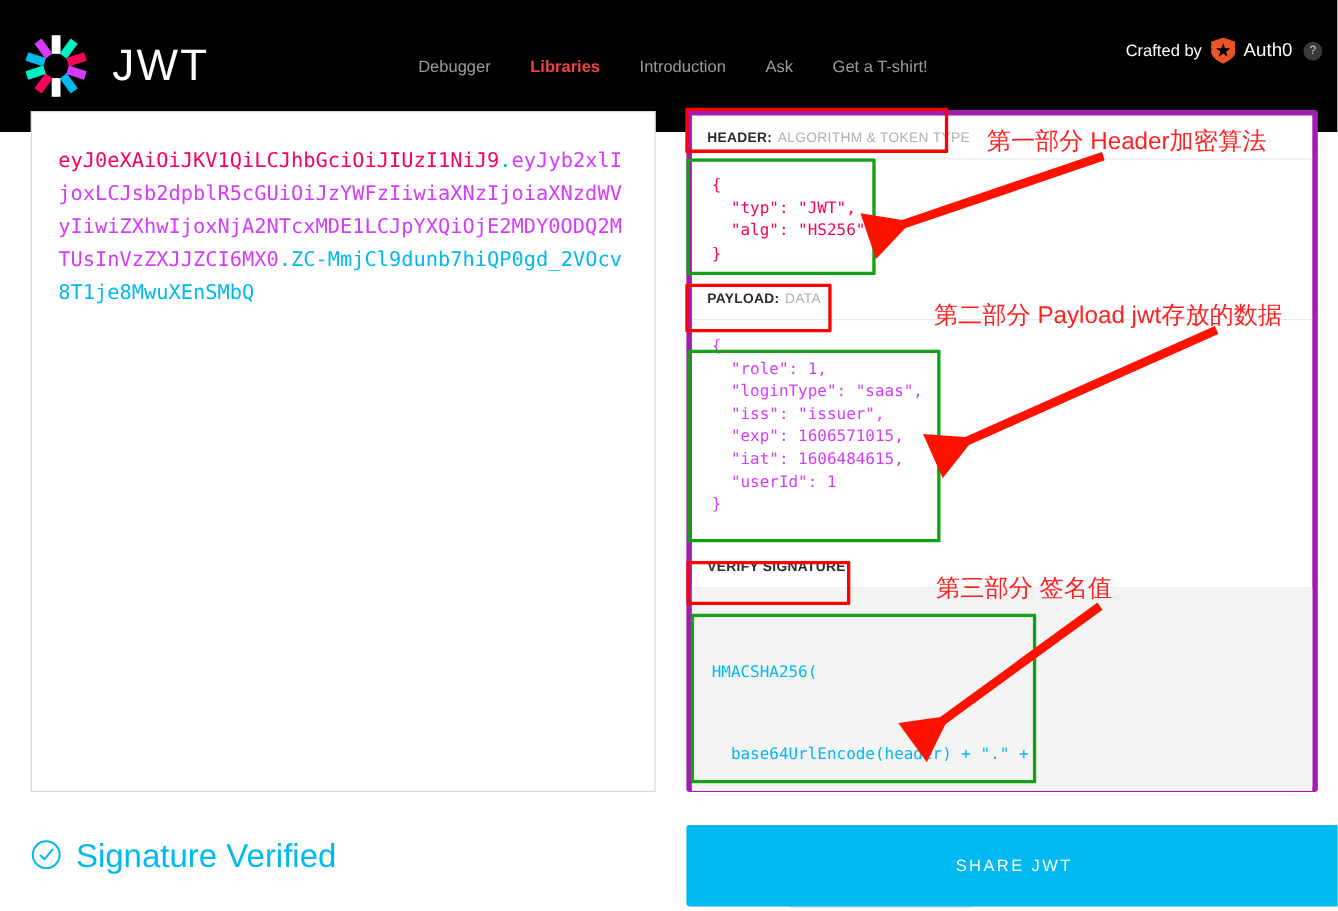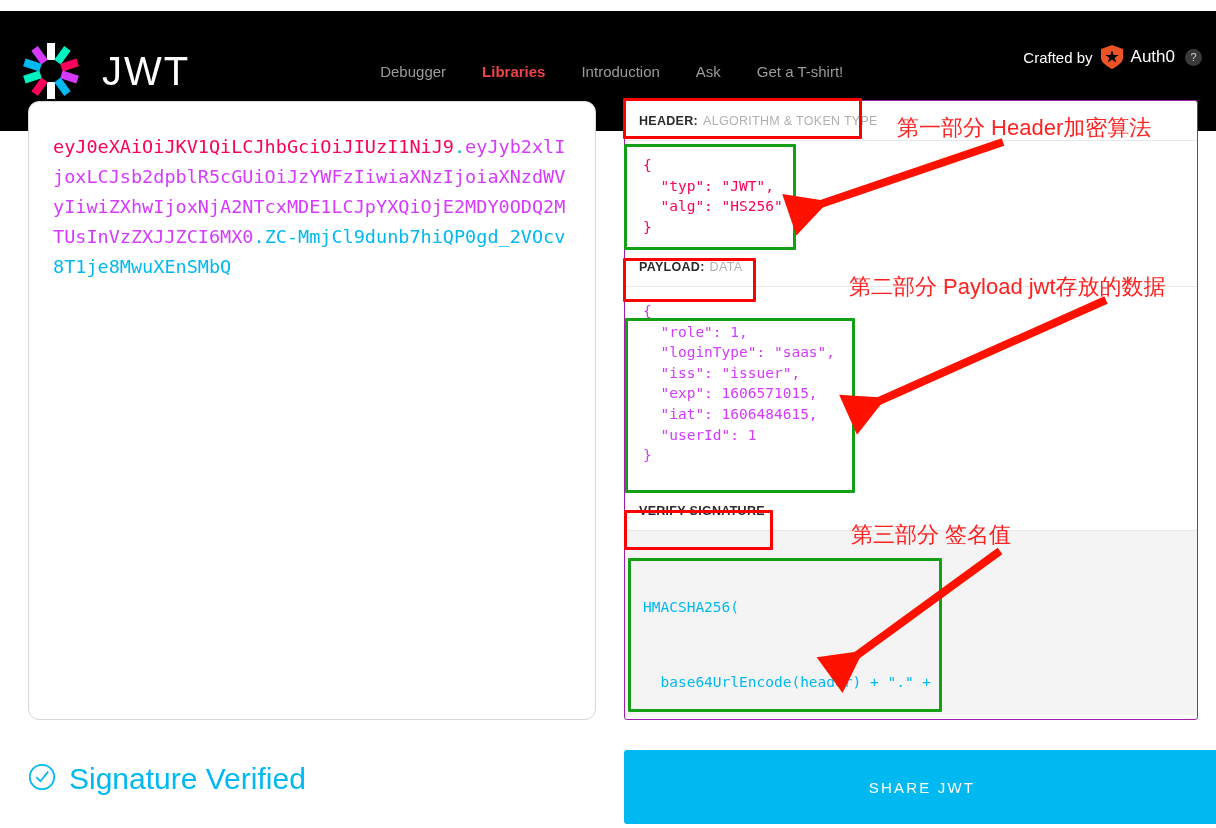--- a/index.html
+++ b/index.html
@@ -6,21 +6,21 @@
   html, body {
     width: 1216px; height: 828px;
     background: #ffffff;
     font-family: "Liberation Sans", sans-serif;
     overflow: hidden;
   }
   #root { position: relative; width: 1216px; height: 828px; }
 
   
   .topnav {
-    position: absolute; left: 0; top: 11px; width: 1216px; height: 120px;
+    position: absolute; left: 0; top: 0; width: 1216px; height: 120px;
     background: #000000;
     display: flex; 
   }
   .brand { display: flex; align-items: center; margin-left: 22px; }
   .logo-wrap { position: relative; width: 58px; height: 58px; }
   .brand-text {
     color: #ffffff; font-size: 40px; letter-spacing: 2px;
     margin-left: 22px; font-weight: 400;
     font-family: "Liberation Sans", sans-serif;
   }
@@ -48,21 +48,21 @@
     background: #3a3a3a; color: #cfcfcf; font-size: 11px;
     display: flex; align-items: center; justify-content: center;
     margin-left: 2px;
   }
 
   
   .encoded-panel {
     position: absolute; left: 28px; top: 101px;
     width: 568px; height: 619px;
     background: #ffffff;
-    border: 1px solid #d8d8d8; border-radius: 11px;
+    border: 1px solid #d8d8d8; border-radius: 0;
   }
   .token {
     padding: 30px 24px 0 24px;
     font-family: "DejaVu Sans Mono", monospace;
     font-size: 18.5px; line-height: 30px;
     word-break: break-all; white-space: pre-wrap;
   }
   .tk-header { color: #fb015b; }
   .tk-dot   { color: #00b9f1; }
   .tk-payload { color: #d63aff; }
@@ -73,21 +73,21 @@
     display: flex; align-items: center; gap: 13px;
     color: #00b9f1;
   }
   .verified-text { font-size: 30px; font-weight: 400; }
 
   
   .decoded-panel {
     position: absolute; left: 624px; top: 100px;
     width: 574px; height: 620px;
     background: #ffffff;
-    border: 1px solid #a21caf; border-radius: 3px;
+    border: 5px solid #a21caf; border-radius: 3px;
   }
   .sec-label {
     height: 40px; display: flex; align-items: center;
     padding-left: 14px; border-bottom: 1px solid #e8e8e8;
     font-size: 12.5px; letter-spacing: 0.3px;
   }
   .sec-label .strong { color: #2b2b2b; font-weight: bold; }
   .sec-label .muted  { color: #b0b0b0; margin-left: 5px; }
 
   .code-area {

